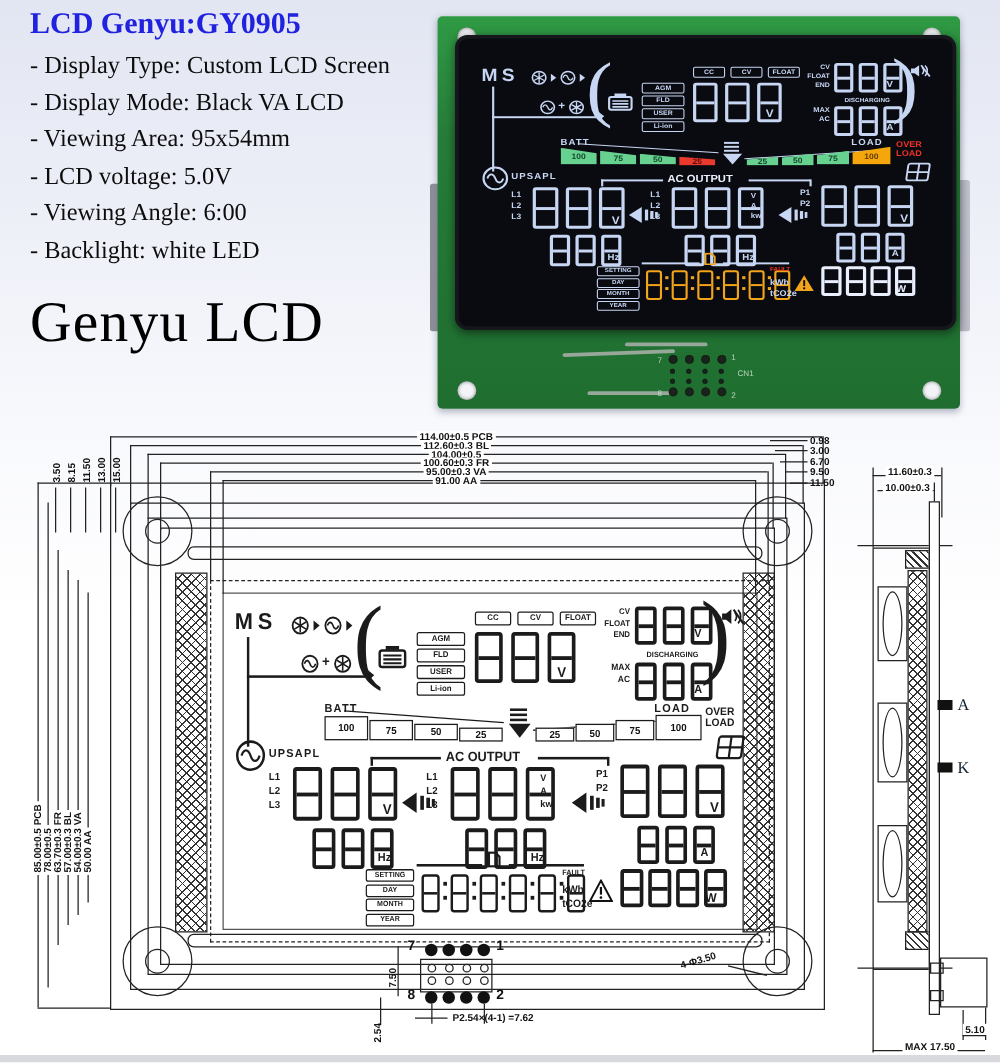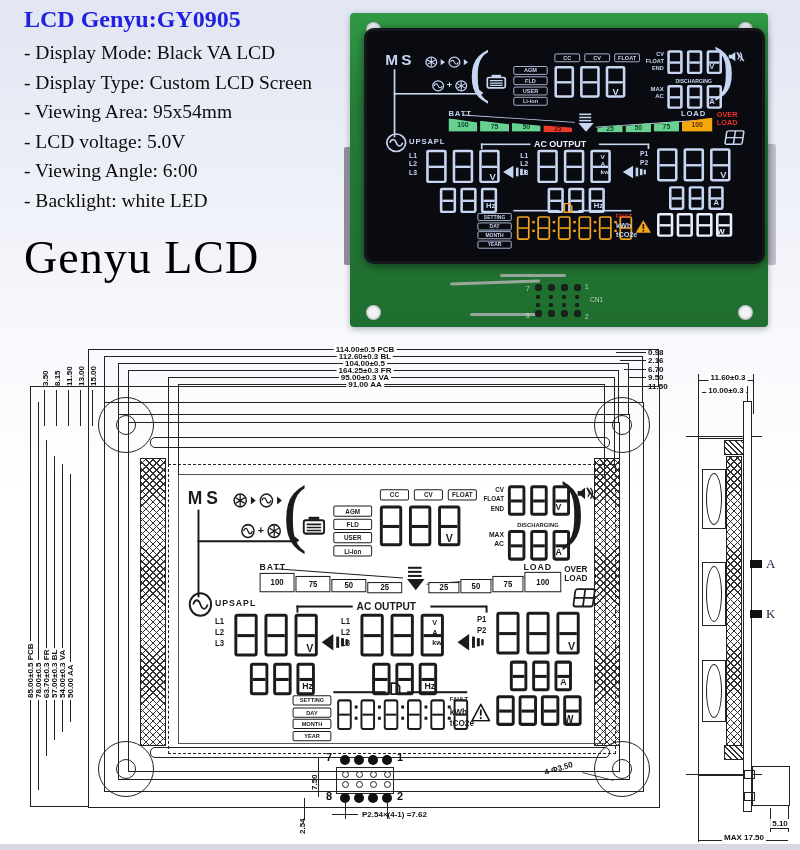--- a/index.html
+++ b/index.html
@@ -75,22 +75,22 @@
   .fcirc{position:absolute;border-radius:50%;background:#111}
   .ocirc{position:absolute;border:1.2px solid #222;border-radius:50%;background:#fff}
   .serifl{font-family:"Liberation Serif",serif;font-size:13px;color:#123;position:absolute}
   #bottom-strip{position:absolute;left:0;top:844px;width:800px;height:6px;background:#d7d9df}
 </style>
 </head>
 <body>
 
 <div id="specs">
   <div class="spec-title">LCD Genyu:GY0905</div>
+  <div class="spec-line">- Display Type: Custom LCD Screen</div>
   <div class="spec-line">- Display Mode: Black VA LCD</div>
-  <div class="spec-line">- Display Type: Custom LCD Screen</div>
   <div class="spec-line">- Viewing Area: 95x54mm</div>
   <div class="spec-line">- LCD voltage: 5.0V</div>
   <div class="spec-line">- Viewing Angle: 6:00</div>
   <div class="spec-line">- Backlight: white LED</div>
   <div class="brand">Genyu LCD</div>
 </div>
 
 <div id="photo">
   <div class="metal" style="left:4px;top:147px;width:26px;height:118px"></div>
   <div class="metal" style="left:408px;top:144px;width:28px;height:121px"></div>
@@ -677,21 +677,21 @@
 
   <div class="hl" style="left:88px;top:349px;width:570px"></div>
   <div class="hl" style="left:104px;top:356px;width:538px"></div>
   <div class="hl" style="left:118px;top:363px;width:510px"></div>
   <div class="hl" style="left:128px;top:370px;width:490px"></div>
   <div class="hl" style="left:168px;top:377px;width:446px"></div>
   <div class="hl" style="left:178px;top:384px;width:426px"></div>
   <div class="dl bgw cen" style="left:365px;top:345px">114.00±0.5  PCB</div>
   <div class="dl bgw cen" style="left:365px;top:352px">112.60±0.3  BL</div>
   <div class="dl bgw cen" style="left:365px;top:359px">104.00±0.5</div>
-  <div class="dl bgw cen" style="left:365px;top:366px">164.25±0.3  FR</div>
+  <div class="dl bgw cen" style="left:365px;top:366px">100.60±0.3  FR</div>
   <div class="dl bgw cen" style="left:365px;top:373px">95.00±0.3  VA</div>
   <div class="dl bgw cen" style="left:365px;top:380px">91.00  AA</div>
 
   <div class="vl" style="left:88px;top:349px;height:40px"></div>
   <div class="vl" style="left:104px;top:356px;height:48px"></div>
   <div class="vl" style="left:118px;top:363px;height:52px"></div>
   <div class="vl" style="left:128px;top:370px;height:54px"></div>
   <div class="vl" style="left:168px;top:377px;height:88px"></div>
   <div class="vl" style="left:178px;top:384px;height:91px"></div>
   <div class="vl" style="left:658px;top:349px;height:38px"></div>
@@ -700,21 +700,21 @@
   <div class="vl" style="left:618px;top:370px;height:53px"></div>
   <div class="vl" style="left:614px;top:377px;height:88px"></div>
   <div class="vl" style="left:604px;top:384px;height:91px"></div>
 
   <div class="hl" style="left:616px;top:352px;width:30px"></div>
   <div class="hl" style="left:620px;top:360px;width:26px"></div>
   <div class="hl" style="left:624px;top:369px;width:22px"></div>
   <div class="hl" style="left:628px;top:377px;width:18px"></div>
   <div class="hl" style="left:632px;top:386px;width:14px"></div>
   <div class="dl" style="left:648px;top:348px">0.98</div>
-  <div class="dl" style="left:648px;top:356px">2.16</div>
+  <div class="dl" style="left:648px;top:356px">3.00</div>
   <div class="dl" style="left:648px;top:365px">6.70</div>
   <div class="dl" style="left:648px;top:373px">9.50</div>
   <div class="dl" style="left:648px;top:382px">11.50</div>
 
   <div class="dl vrot" style="left:41px;top:386px">3.50</div>
   <div class="dl vrot" style="left:53px;top:386px">8.15</div>
   <div class="dl vrot" style="left:65px;top:386px">11.50</div>
   <div class="dl vrot" style="left:77px;top:386px">13.00</div>
   <div class="dl vrot" style="left:89px;top:386px">15.00</div>
   <div class="vl" style="left:44px;top:390px;height:36px"></div>

